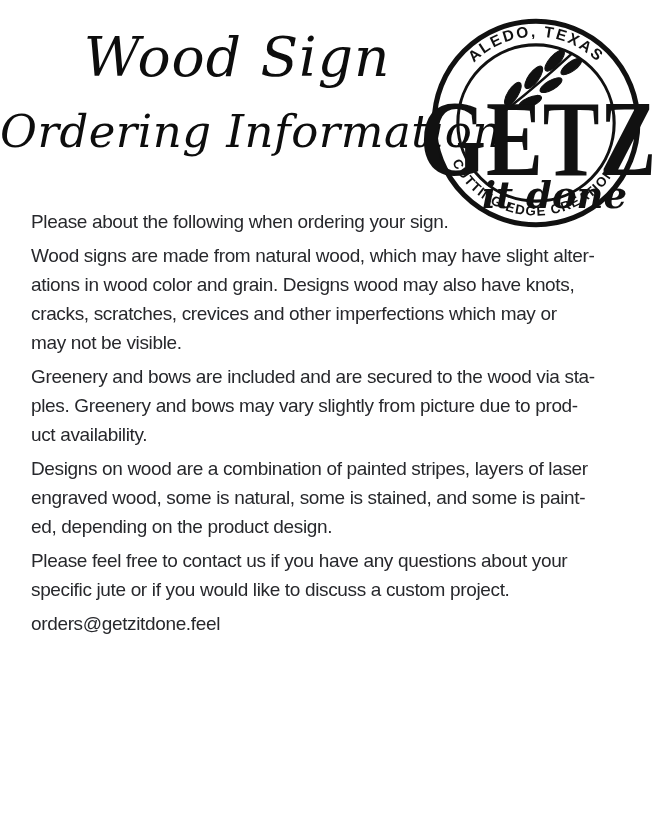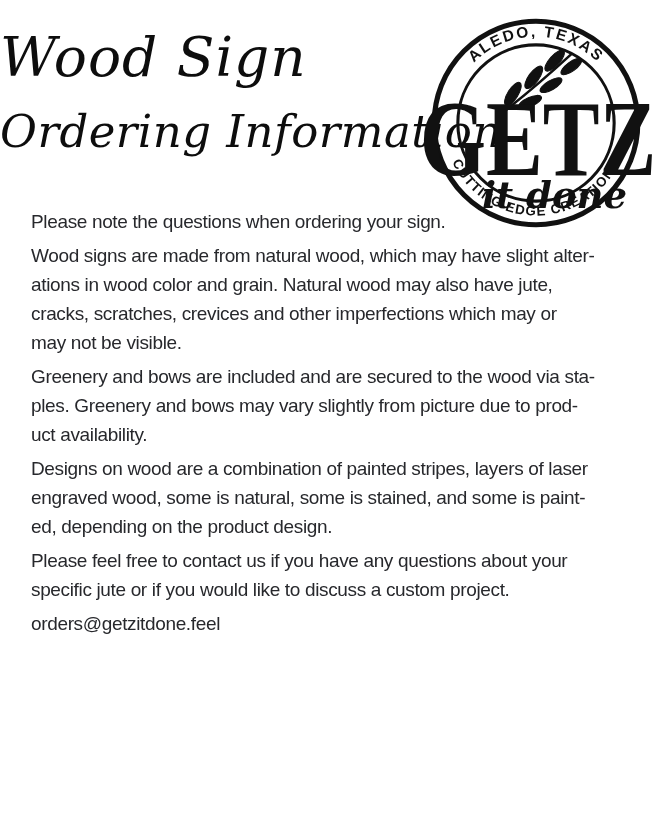--- a/index.html
+++ b/index.html
@@ -10,20 +10,21 @@
     background: #ffffff;
     overflow: hidden;
     font-family: "Liberation Sans", sans-serif;
   }
   
   .title-block {
     position: absolute;
     top: 24px;
     left: 0;
     width: 474px;
+    text-align: center;
     color: #0d0d0d;
     font-family: "DejaVu Serif", serif;
     font-style: italic;
   }
   .title-line1 {
     font-size: 55px;
     line-height: 66px;
     letter-spacing: 1px;
     white-space: nowrap;
   }
@@ -98,23 +99,23 @@
         <textPath href="#arcBottom" startOffset="50%" text-anchor="middle">CUTTING EDGE CREATIONS</textPath>
       </text>
 
       <text x="108" y="157" text-anchor="middle" font-family="Liberation Serif, DejaVu Serif, serif" font-weight="bold" font-size="104" fill="#111111" textLength="230" lengthAdjust="spacingAndGlyphs">GETZ</text>
 
       <text x="124" y="189" text-anchor="middle" font-family="DejaVu Serif, serif" font-style="italic" font-weight="bold" font-size="36" fill="#111111">it done</text>
     </svg>
   </div>
 
   <div class="body-text">
-    <p>Please note the questions when ordering your sign.</p>
+    <p>Please about the following when ordering your sign.</p>
     <p>Wood signs are made from natural wood, which may have slight alter-
-ations in wood color and grain. Natural wood may also have jute,
+ations in wood color and grain. Designs wood may also have knots,
 cracks, scratches, crevices and other imperfections which may or
 may not be visible.</p>
     <p>Greenery and bows are included and are secured to the wood via sta-
 ples. Greenery and bows may vary slightly from picture due to prod-
 uct availability.</p>
     <p>Designs on wood are a combination of painted stripes, layers of laser
 engraved wood, some is natural, some is stained, and some is paint-
 ed, depending on the product design.</p>
     <p>Please feel free to contact us if you have any questions about your
 specific jute or if you would like to discuss a custom project.</p>

